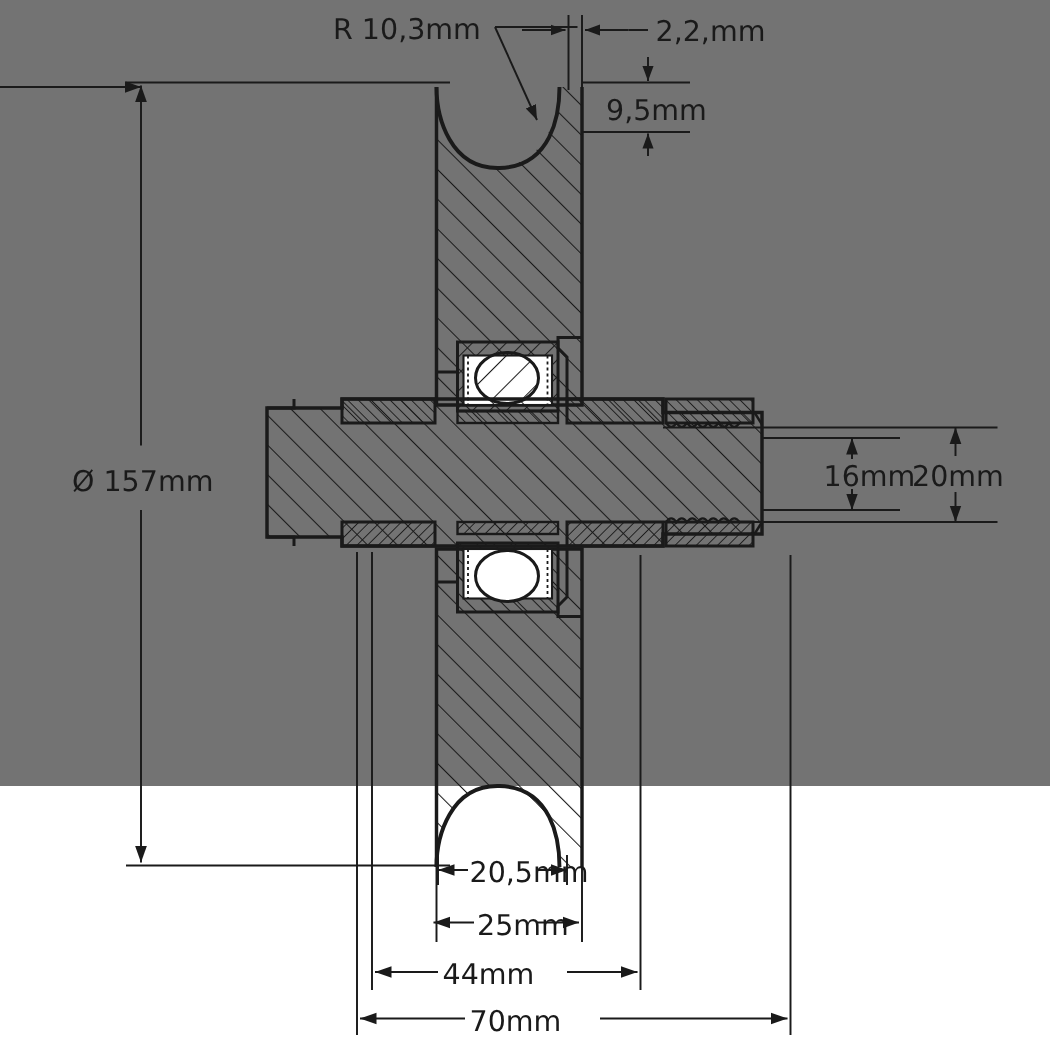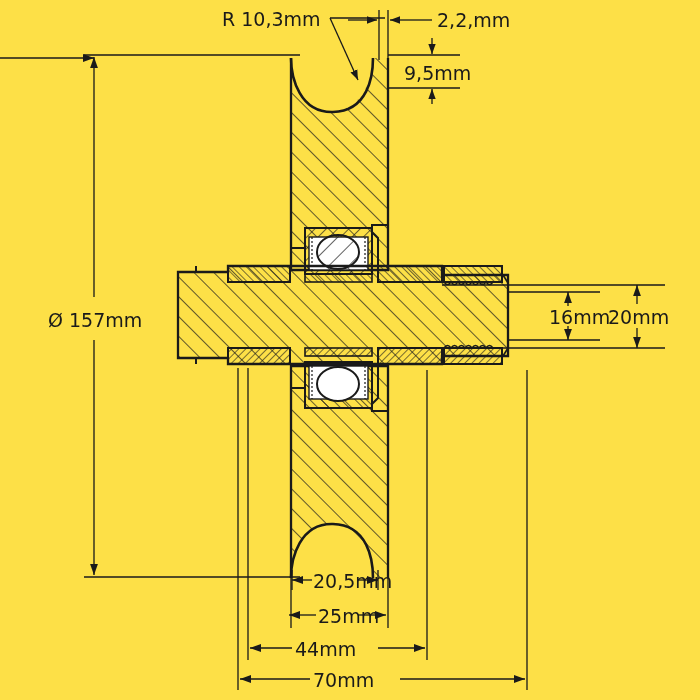--- a/index.html
+++ b/index.html
@@ -1,18 +1,18 @@
 <!DOCTYPE html>
 <html><head>
 <meta charset="utf-8">
 <style>
   html,body{margin:0;padding:0;background:#ffffff;}
   body{width:700px;height:700px;overflow:hidden;
        font-family:"DejaVu Sans","Liberation Sans",sans-serif;}
-  #stage{position:relative;width:700px;height:700px;background:#fde047;}
+  #stage{position:relative;width:700px;height:524px;background:#737373;}
   svg{display:block;}
   text{font-family:"DejaVu Sans","Liberation Sans",sans-serif;fill:#1a1a1a;}
 </style>
 </head>
 <body>
 
 <div id="stage">
 <svg width="700" height="700" viewBox="0 0 700 700">
 
   <defs>

